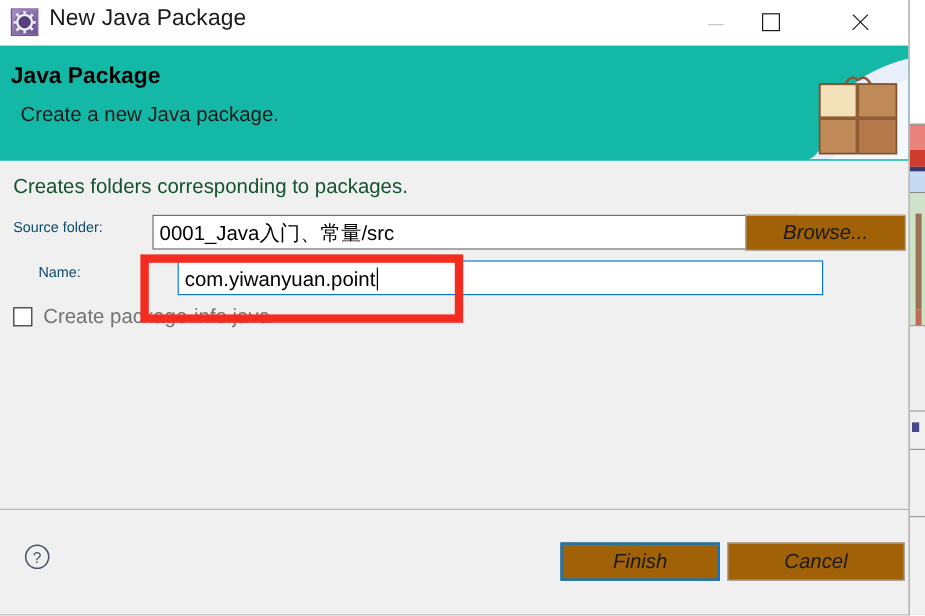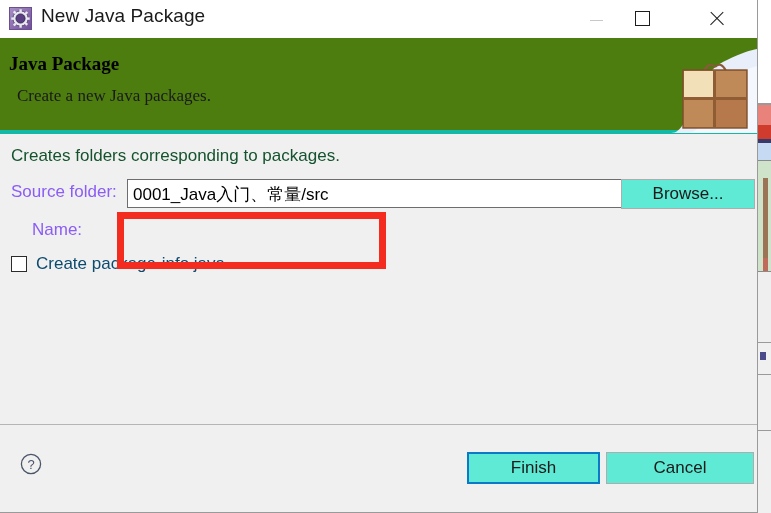--- a/index.html
+++ b/index.html
@@ -84,23 +84,22 @@
     content: ""; position: absolute; left: 0; top: 8px;
     width: 18px; height: 1.4px; background: #1c1c1c;
   }
   .glyph-close:before { transform: rotate(45deg); }
   .glyph-close:after  { transform: rotate(-45deg); }
 
   
   .header {
     position: relative;
     height: 96px;
-    background: #4d7c0f;
+    background: #14b8a6;
     border-bottom: 4px solid #14b8a6;
-    font-family: Liberation Serif, serif;
   }
   .header-title {
     position: absolute;
     left: 9px; top: 15px;
     font-size: 19px;
     font-weight: bold;
     color: #000000;
   }
   .header-sub {
     position: absolute;
@@ -129,22 +128,22 @@
     color: #14532d;
   }
 
   .row { position: absolute; left: 0; width: 100%; }
   .row-source { top: 45px; height: 30px; }
   .row-name   { top: 83px; height: 30px; margin-left: 21px; }
 
   .field-label {
     position: absolute;
     left: 11px; top: 3px;
-    font-size: 17px;
-    color: #8b5cf6;
+    font-size: 12px;
+    color: #0c4a6e;
     white-space: nowrap;
   }
   .textbox {
     position: absolute;
     left: 127px;
     width: 538px; height: 29px;
     background: #ffffff;
     font-size: 17px;
     color: #000000;
     padding: 2px 8px 0 5px;
@@ -156,28 +155,29 @@
   .textbox.focused { border: 1px solid #0a7ac8; }
   .caret {
     display: inline-block;
     width: 1px; height: 19px;
     background: #000;
     vertical-align: -4px;
     margin-left: 1px;
   }
 
   .btn {
-    background: #5eead4;
+    background: #a16207;
     border: 1px solid #adadad;
     font-size: 17px;
     color: #1a1a1a;
     display: flex;
     align-items: center;
     justify-content: center;
     cursor: default;
+    font-style: italic;
   }
   .btn-browse {
     position: absolute;
     left: 621px; top: 0;
     width: 134px; height: 30px;
   }
 
   .checkbox-row {
     position: absolute;
     left: 11px; top: 120px;
@@ -185,21 +185,21 @@
     align-items: center;
   }
   .checkbox {
     width: 16px; height: 16px;
     background: #ffffff;
     border: 1px solid #2b2b2b;
     margin-right: 9px;
   }
   .checkbox-label {
     font-size: 17px;
-    color: #0c4a6e;
+    color: #737373;
   }
 
   
   .annot {
     position: absolute;
     left: 117px; top: 212px;
     width: 269px; height: 57px;
     border: 7px solid #f42c20;
     pointer-events: none;
     z-index: 50;
@@ -282,21 +282,21 @@
       <div class="wbtn wbtn-max">
         <div class="glyph-max"></div>
       </div>
       <div class="wbtn wbtn-close">
         <div class="glyph-close"></div>
       </div>
     </div>
 
     <div class="header">
       <div class="header-title">Java Package</div>
-      <div class="header-sub">Create a new Java packages.</div>
+      <div class="header-sub">Create a new Java package.</div>
       <div class="header-art">
         <svg width="86" height="95" viewBox="0 0 86 95">
           <path d="M0 95 C22 95 16 40 56 22 C70 15 80 12 86 11 L86 95 Z" fill="#e8eefa"></path>
           <path d="M18 95 C38 92 34 52 66 36 C76 31 82 29 86 28 L86 95 Z" fill="#f4f7fd"></path>
           <path d="M33 33 q5 -10 11 -4" stroke="#8a5b3b" stroke-width="2.2" fill="none"></path>
           <path d="M55 33 q-5 -10 -11 -4" stroke="#8a5b3b" stroke-width="2.2" fill="none"></path>
           <rect x="12" y="32" width="64" height="58" fill="#b5794b" stroke="#7d4f2b" stroke-width="1.4"></rect>
           <rect x="13" y="33" width="30" height="27" fill="#f2e0b8"></rect>
           <rect x="44" y="33" width="31" height="27" fill="#c08a58"></rect>
           <rect x="13" y="61" width="30" height="28" fill="#c08a58"></rect>
@@ -311,20 +311,21 @@
       <div class="intro">Creates folders corresponding to packages.</div>
 
       <div class="row row-source">
         <div class="field-label">Source folder:</div>
         <div class="textbox normal">0001_Java入门、常量/src</div>
         <div class="btn btn-browse">Browse...</div>
       </div>
 
       <div class="row row-name">
         <div class="field-label">Name:</div>
+        <div class="textbox focused"><span>com.yiwanyuan.point</span><span class="caret"></span></div>
       </div>
 
       <div class="checkbox-row">
         <div class="checkbox"></div>
         <div class="checkbox-label">Create package-info.java</div>
       </div>
     </div>
 
     <div class="footer">
       <div class="help-icon">

